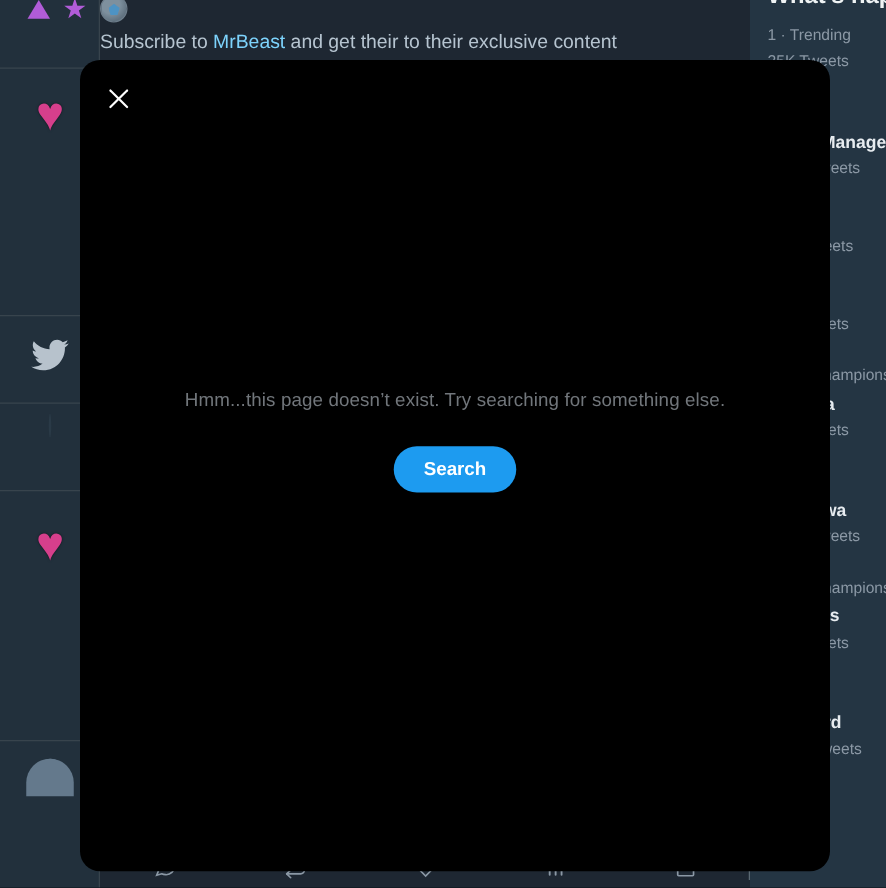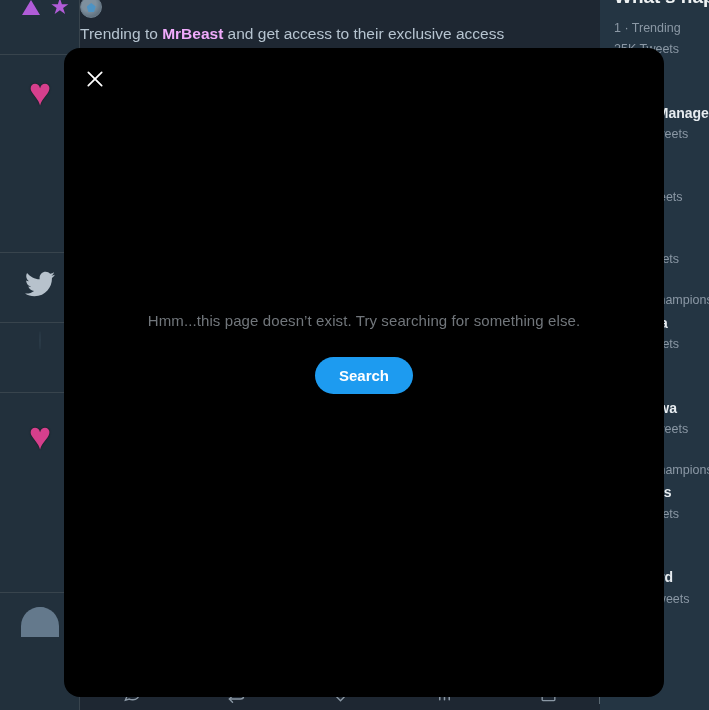--- a/index.html
+++ b/index.html
@@ -121,21 +121,21 @@
     background: #4d93c4;
     clip-path: polygon(50% 0, 100% 38%, 81% 100%, 19% 100%, 0 38%);
   }
   .promo-text {
     position: absolute;
     left: 0; top: 25px;
     font-size: 15.5px;
     color: #b6c4d0;
     white-space: nowrap;
   }
-  .promo-text b { color: #f0abfc; font-weight: 700; }
+  .promo-text b { color: #7dd3fc; font-weight: 400; }
 
   
   .trends-panel {
     position: absolute;
     right: 0; top: 0;
     width: 109px; height: 710px;
     background: #243543;
     overflow: hidden;
   }
   .trends-inner {
@@ -285,21 +285,21 @@
       </div>
     </div>
 
     <div class="promo-bar">
       <div class="promo-emoji-row">
         <span class="emoji-tri"></span>
         <span class="emoji-star">★</span>
         <span class="emoji-ball"></span>
       </div>
       <div class="promo-text">
-        <span>Trending to </span><b>MrBeast</b><span> and get access to their exclusive access</span>
+        <span>Subscribe to </span><b>MrBeast</b><span> and get their to their exclusive content</span>
       </div>
     </div>
 
     <aside class="trends-panel">
       <div class="trends-inner">
         <div class="trends-title">What's happening</div>
 
         <div class="trend-item">
           <div class="trend-cat">1 · Trending</div>
           <div class="trend-count">25K Tweets</div>

